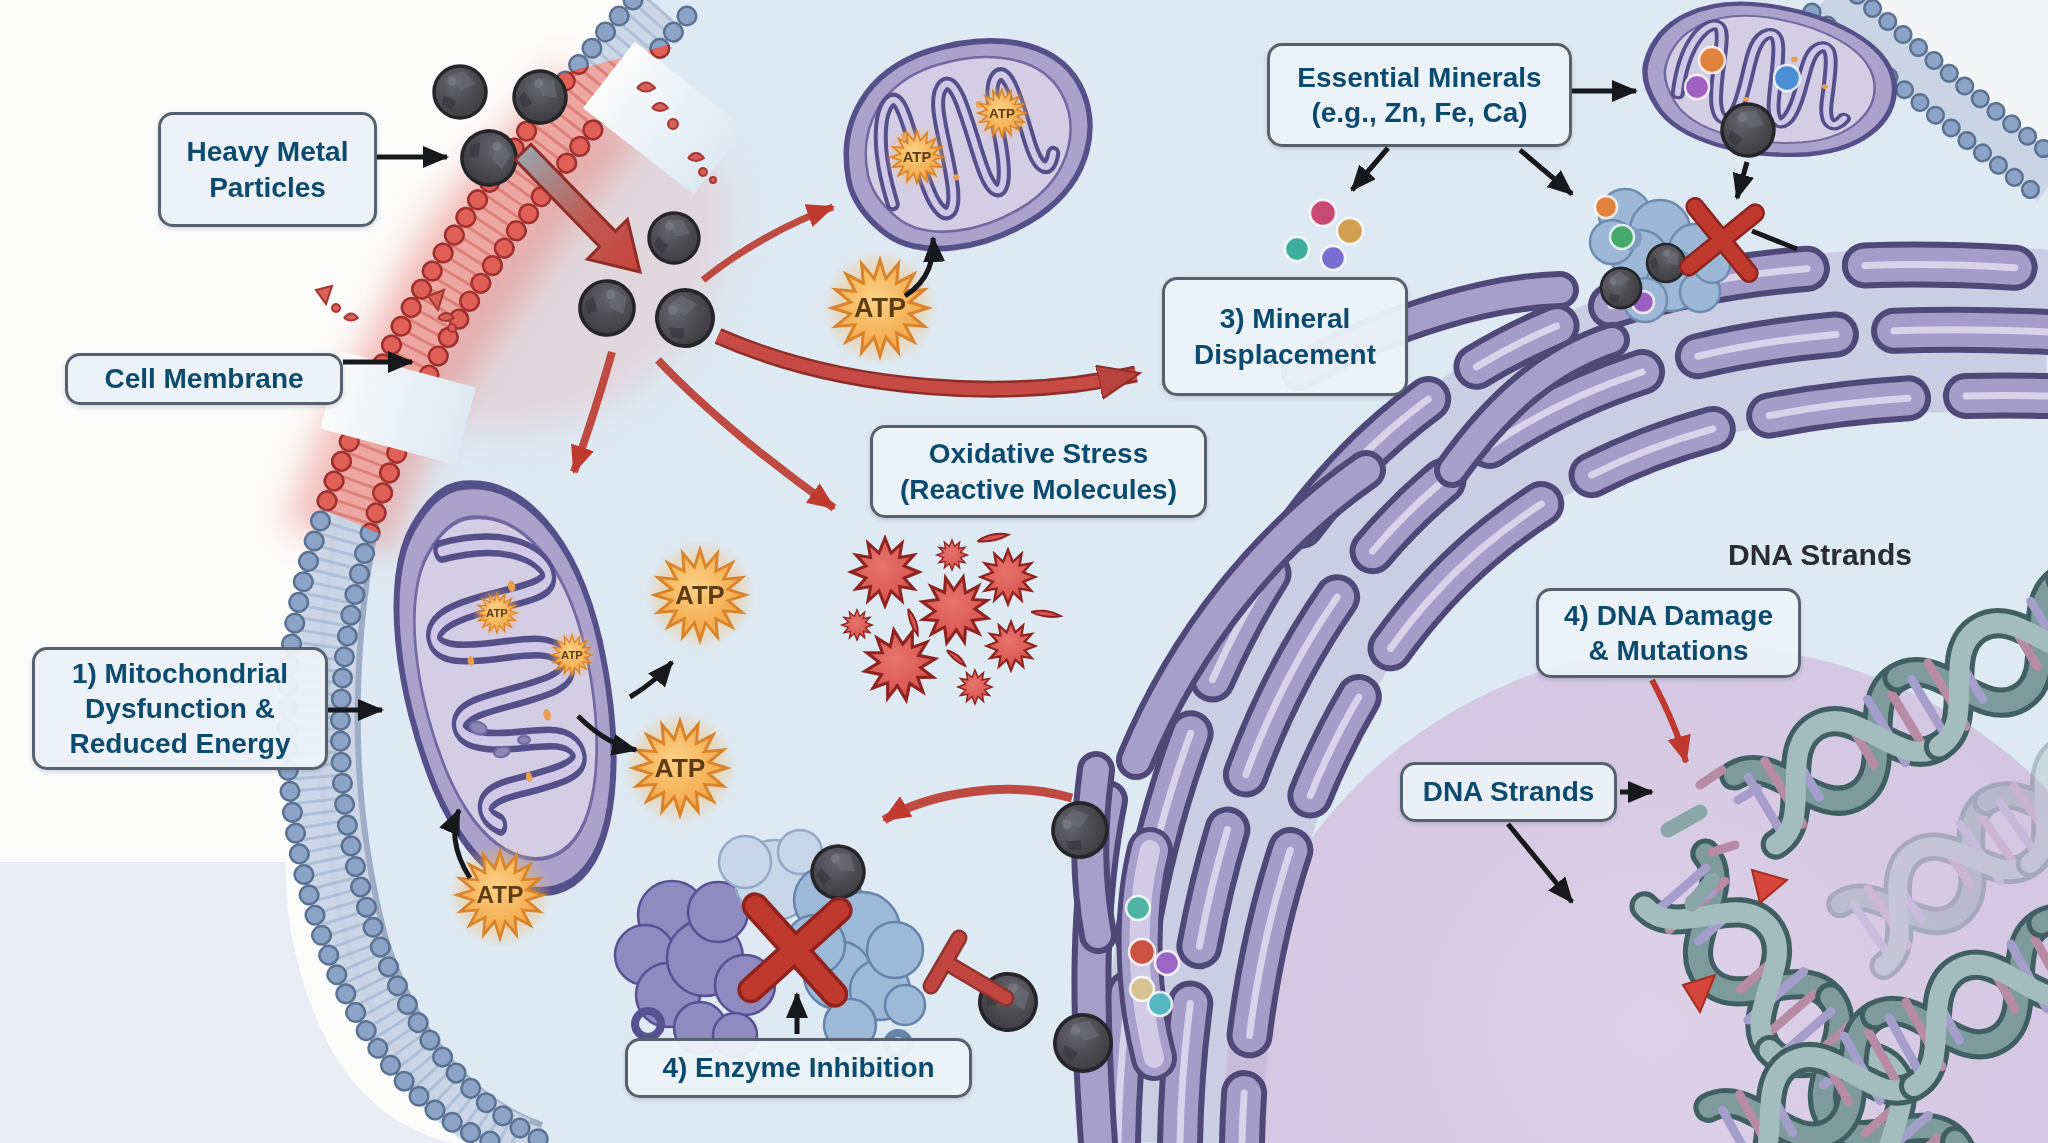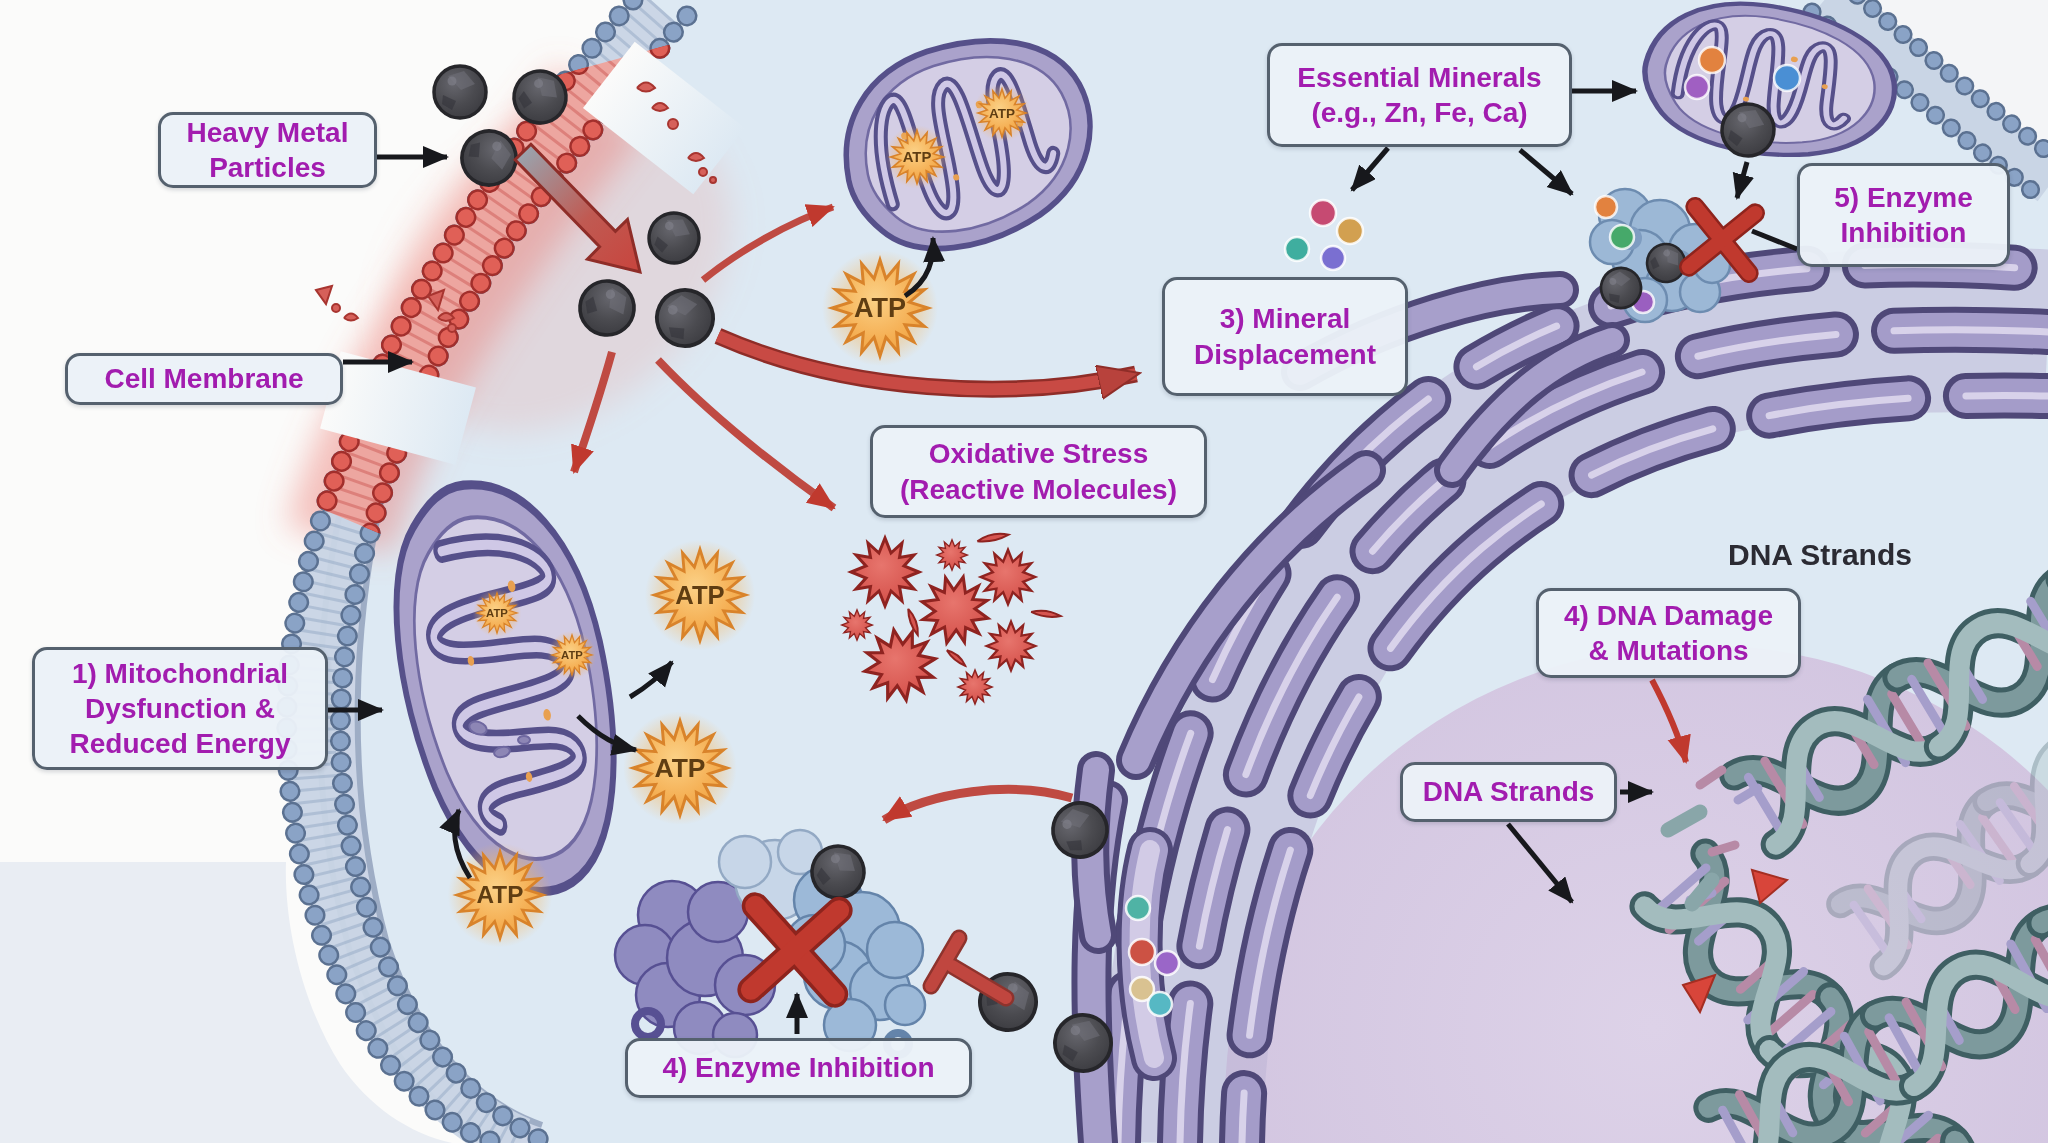--- a/index.html
+++ b/index.html
@@ -3,21 +3,21 @@
 <meta charset="utf-8">
 <style>
   html,body{margin:0;padding:0;background:#fbfbfa;}
   #stage{position:relative;width:2048px;height:1143px;overflow:hidden;
          font-family:"Liberation Sans", sans-serif;}
   #art{position:absolute;left:0;top:0;}
   .callout{position:absolute;box-sizing:border-box;
     background:rgba(235,241,248,0.96);
     border:3px solid #55616e;border-radius:15px;
     display:flex;flex-direction:column;align-items:center;justify-content:center;
-    font-weight:bold;font-size:28px;line-height:1.26;color:#a21caf;
+    font-weight:bold;font-size:28px;line-height:1.26;color:#0c4a6e;
     text-align:center;white-space:nowrap;
     box-shadow:0 2px 4px rgba(40,50,70,0.18);}
   .plainlabel{position:absolute;font-weight:bold;font-size:30px;color:#2b2b33;}
   .atp-text{font-family:"Liberation Sans",sans-serif;font-weight:bold;}
 </style>
 </head>
 <body>
 
 <div id="stage">
 <svg id="art" width="2048" height="1143" viewBox="0 0 2048 1143">
@@ -401,21 +401,21 @@
     <path d="M1797,249 L1752,231"></path>
     <path d="M1620,792 L1652,792" marker-end="url(#mBlack)"></path>
     <path d="M1508,824 L1572,902" marker-end="url(#mBlack)"></path>
     <path d="M630,697 C650,685 662,674 672,662" marker-end="url(#mBlack)"></path>
     <path d="M578,716 C600,738 618,746 636,750" marker-end="url(#mBlack)"></path>
     <path d="M470,878 C452,850 452,826 459,810" marker-end="url(#mBlack)"></path>
     <path d="M905,296 C930,280 934,258 933,238" marker-end="url(#mBlack)"></path>
   </g>
 </svg>
 
-<div class="callout" style="left:158px;top:112px;width:219px;height:76px">
+<div class="callout" style="left:158px;top:112px;width:219px;height:115px">
   <span>Heavy Metal</span>
   <span>Particles</span>
 </div>
 <div class="callout" style="left:65px;top:353px;width:278px;height:52px">
   <span>Cell Membrane</span>
 </div>
 <div class="callout" style="left:32px;top:647px;width:296px;height:123px">
   <span>1) Mitochondrial</span>
   <span>Dysfunction &amp;</span>
   <span>Reduced Energy</span>
@@ -425,24 +425,20 @@
   <span>(Reactive Molecules)</span>
 </div>
 <div class="callout" style="left:1162px;top:277px;width:246px;height:119px">
   <span>3) Mineral</span>
   <span>Displacement</span>
 </div>
 <div class="callout" style="left:1267px;top:43px;width:305px;height:104px">
   <span>Essential Minerals</span>
   <span>(e.g., Zn, Fe, Ca)</span>
 </div>
-<div class="callout" style="left:1797px;top:163px;width:213px;height:104px">
-  <span>5) Enzyme</span>
-  <span>Inhibition</span>
-</div>
 <div class="callout" style="left:625px;top:1038px;width:347px;height:60px">
   <span>4) Enzyme Inhibition</span>
 </div>
 <div class="callout" style="left:1536px;top:588px;width:265px;height:90px">
   <span>4) DNA Damage</span>
   <span>&amp; Mutations</span>
 </div>
 <div class="callout" style="left:1400px;top:762px;width:217px;height:60px">
   <span>DNA Strands</span>
 </div>

